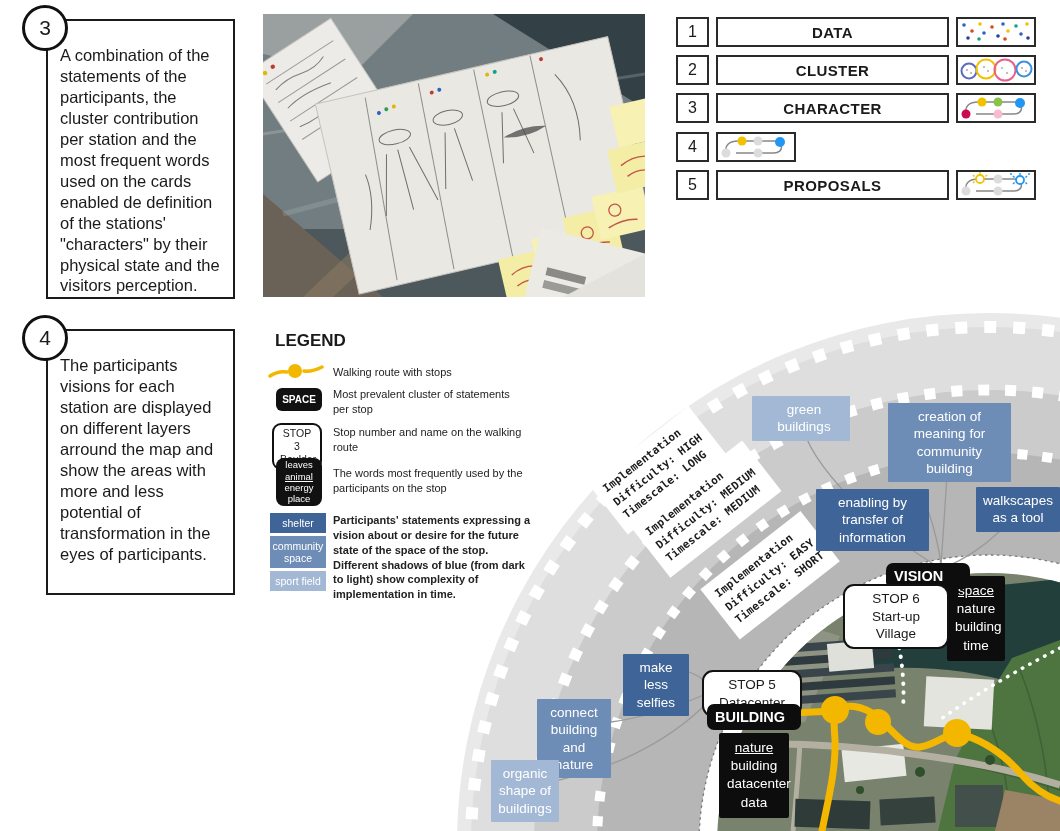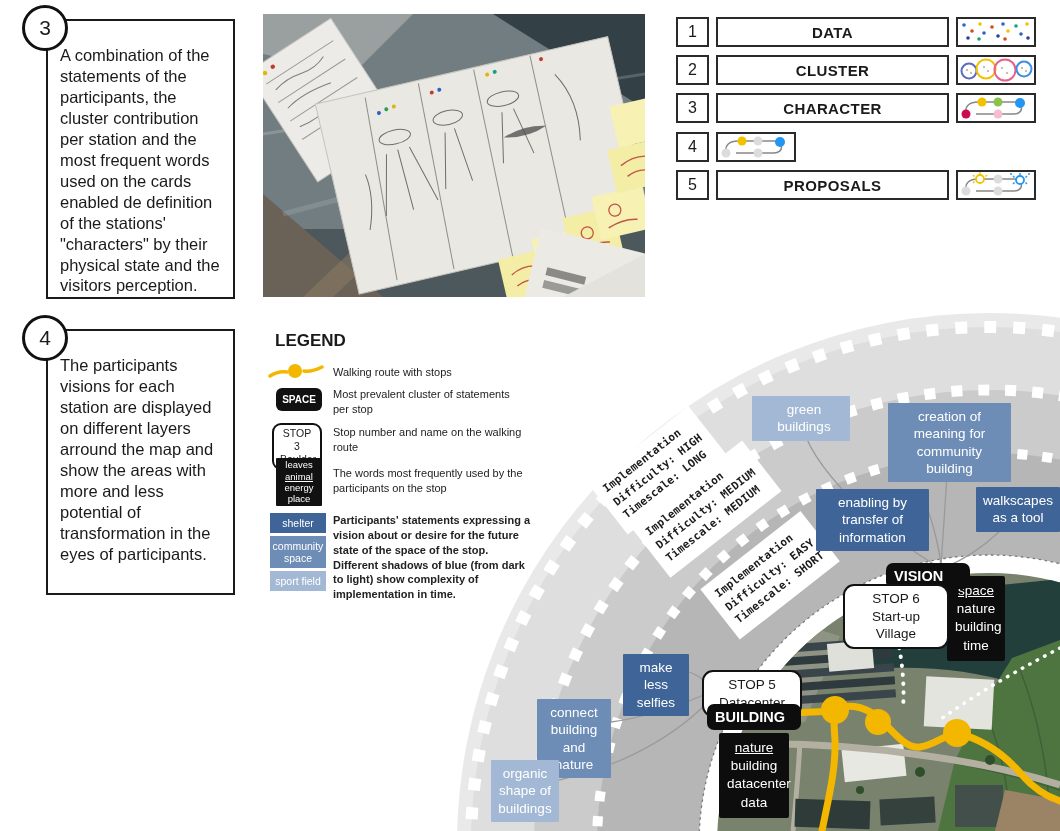--- a/index.html
+++ b/index.html
@@ -334,21 +334,21 @@
   <div class="chip-black" style="left:276px;top:388px;width:46px;height:23px;font-size:10px;font-weight:bold;z-index:4;">SPACE</div>
   <div class="lg-desc" style="left:333px;top:387px;z-index:4;">Most prevalent cluster of statements per stop</div>
 
   <div class="chip-white" style="left:272px;top:423px;width:50px;z-index:4;">
     <div>STOP 3</div>
     <div>Boulder</div>
   </div>
   <div class="lg-desc" style="left:333px;top:425px;z-index:4;">Stop number and name on the walking route</div>
 
   <div class="chip-black" style="left:276px;top:458px;width:46px;height:48px;font-size:9.5px;line-height:1.2;
-       flex-direction:column;border-radius:1px;z-index:4;">
+       flex-direction:column;border-radius:8px;z-index:4;">
     <div>leaves</div>
     <div class="u">animal</div>
     <div>energy</div>
     <div>place</div>
   </div>
   <div class="lg-desc" style="left:333px;top:466px;z-index:4;">The words most frequently used by the participants on the stop</div>
 
   <div class="abs" style="left:270px;top:513px;z-index:4;">
     <div class="blue-chip tone-dark">shelter</div>
     <div class="blue-chip tone-medium">community space</div>

